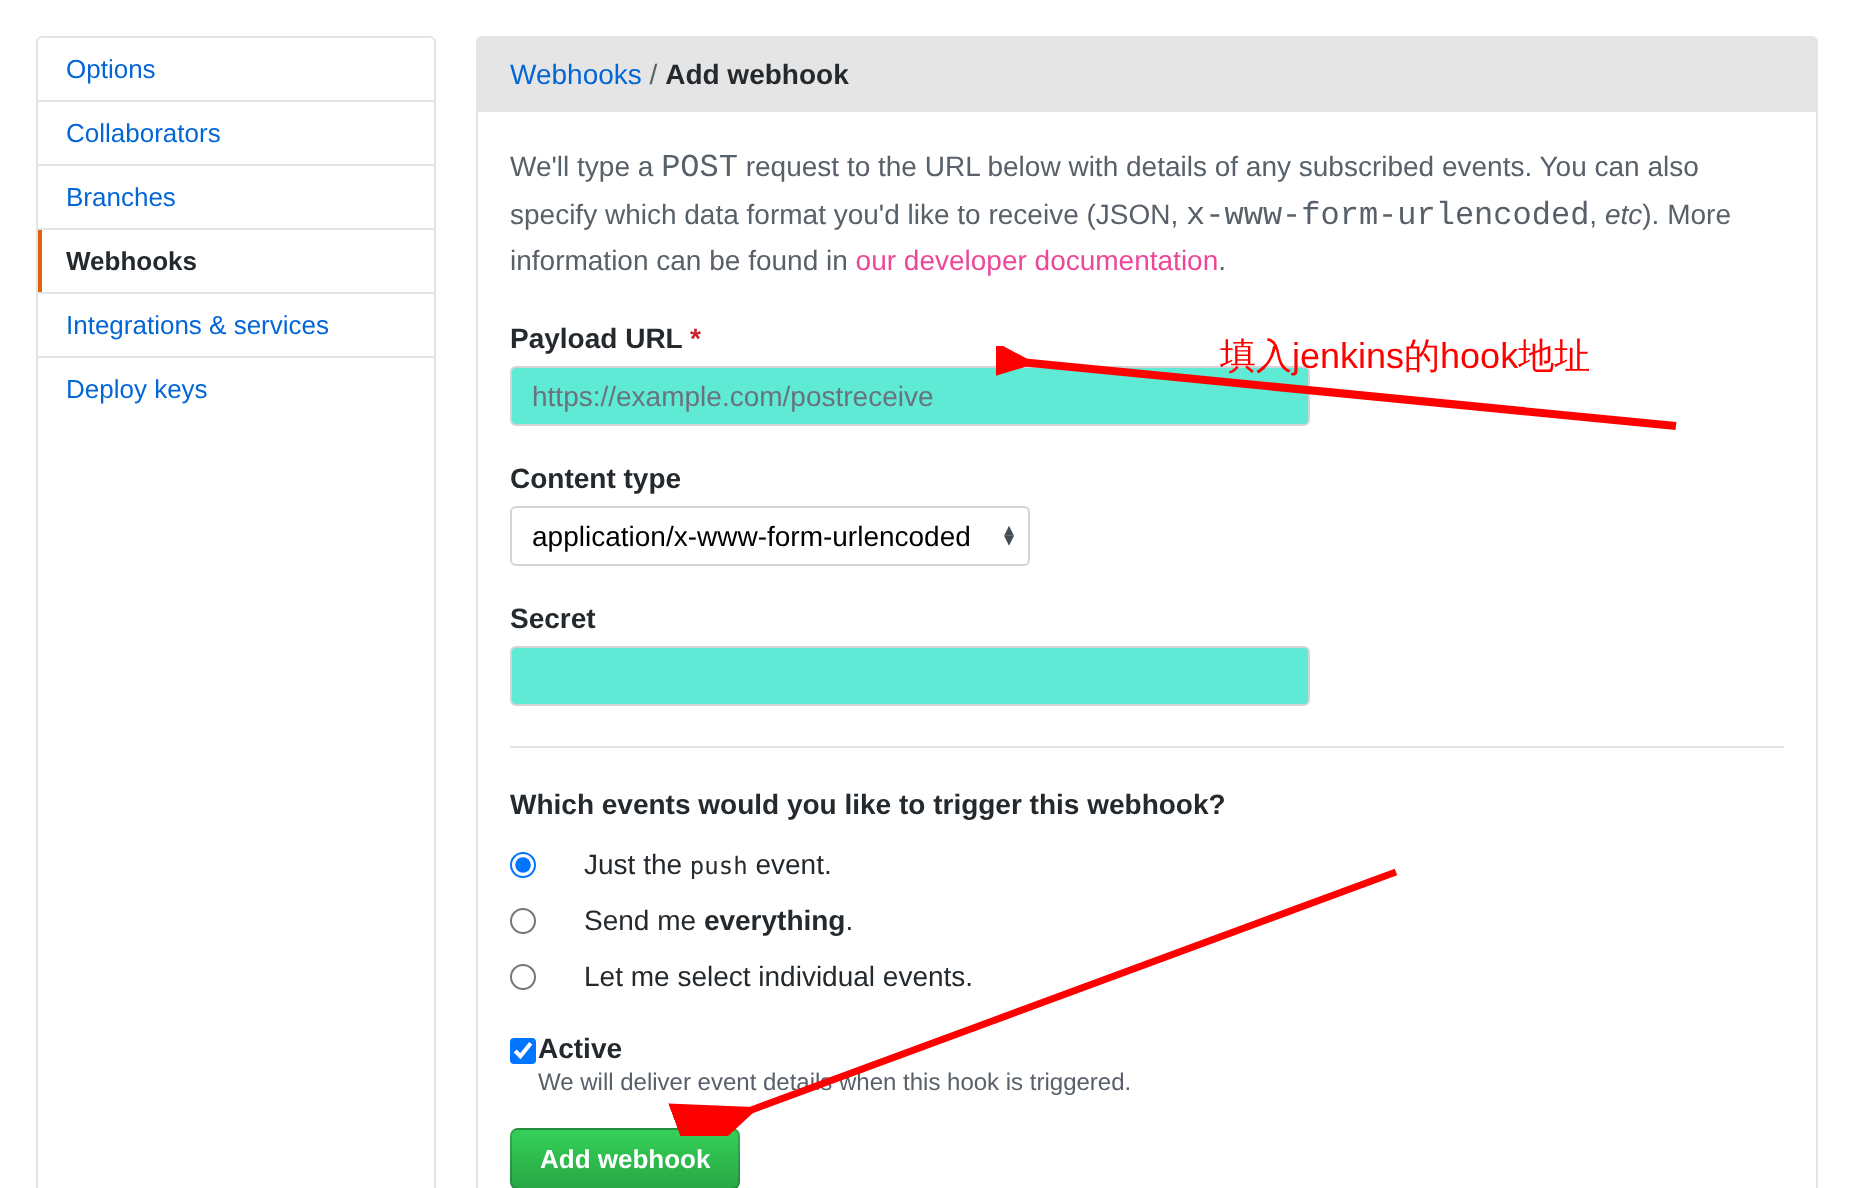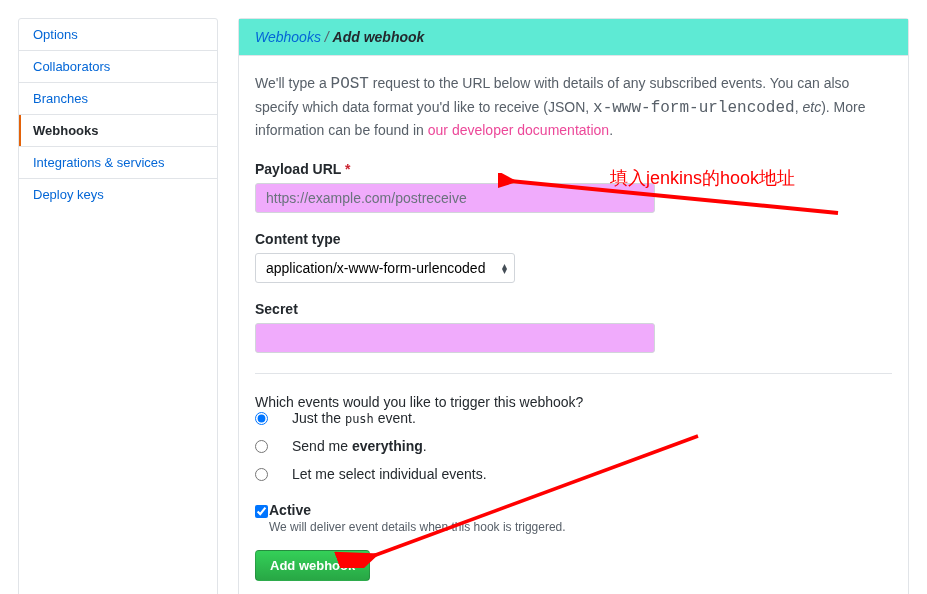--- a/index.html
+++ b/index.html
@@ -45,41 +45,40 @@
       width: 2px;
       background: #e36209;
     }
     .main {
       flex: 1;
       border: 1px solid #e1e4e8;
       border-radius: 3px;
       background: #fff;
     }
     .main-header {
-      background: #5eead4;
+      background: #e5e5e5;
       border-bottom: 1px solid #e1e4e8;
       padding: 10px 16px;
-      font-style: italic;
     }
     .breadcrumb-link { color: #0366d6; }
     .breadcrumb-sep { color: #586069; }
     .main-body { padding: 16px; }
     .intro { color: #586069; line-height: 1.5; margin-bottom: 20px; }
     .intro code { font-family: "SFMono-Regular", Consolas, "Liberation Mono", Menlo, monospace; font-size: 16px; }
     .intro em { font-style: italic; }
     .intro a { color: #ec4899; cursor: pointer; }
     .form-group { margin-bottom: 18px; }
     .form-label { display: block; font-weight: 600; margin-bottom: 6px; color: #24292e; }
     .required { color: #cb2431; }
     .form-input {
       width: 400px;
       padding: 6px 10px;
       border: 1px solid #d1d5da;
       border-radius: 3px;
-      background: #f0abfc;
+      background: #5eead4;
       font-size: 14px;
       font-family: inherit;
       color: #24292e;
     }
     .form-input::placeholder { color: #6a737d; }
     .form-select {
       padding: 6px 28px 6px 10px;
       border: 1px solid #d1d5da;
       border-radius: 3px;
       background: #fff;
@@ -92,21 +91,21 @@
     .select-caret {
       position: absolute;
       right: 8px; top: 50%;
       transform: translateY(-50%);
       pointer-events: none;
       font-size: 10px;
       color: #444d56;
       line-height: 0.5;
     }
     .divider { border: none; border-top: 1px solid #e1e4e8; margin: 20px 0; }
-    .events-title { font-weight: 400; }
+    .events-title { font-weight: 700; margin-bottom: 14px; }
     .radio-row { display: flex; align-items: center; gap: 24px; margin-bottom: 12px; }
     .radio-row label { cursor: pointer; }
     .radio-row code { font-family: "SFMono-Regular", Consolas, monospace; font-size: 12px; }
     .check-row { display: flex; align-items: flex-start; gap: 1px; margin-top: 20px; }
     .check-row .check-content { }
     .check-title { font-weight: 600; }
     .check-desc { color: #586069; font-size: 12px; margin-top: 2px; }
     .btn-primary {
       margin-top: 16px;
       background: linear-gradient(#34d058, #28a745);

